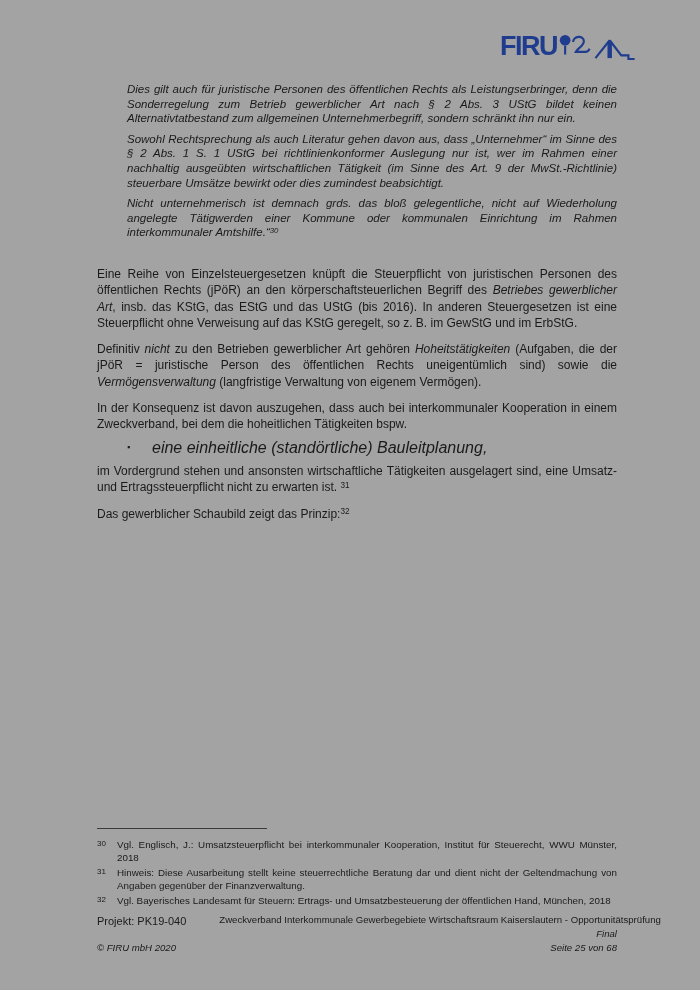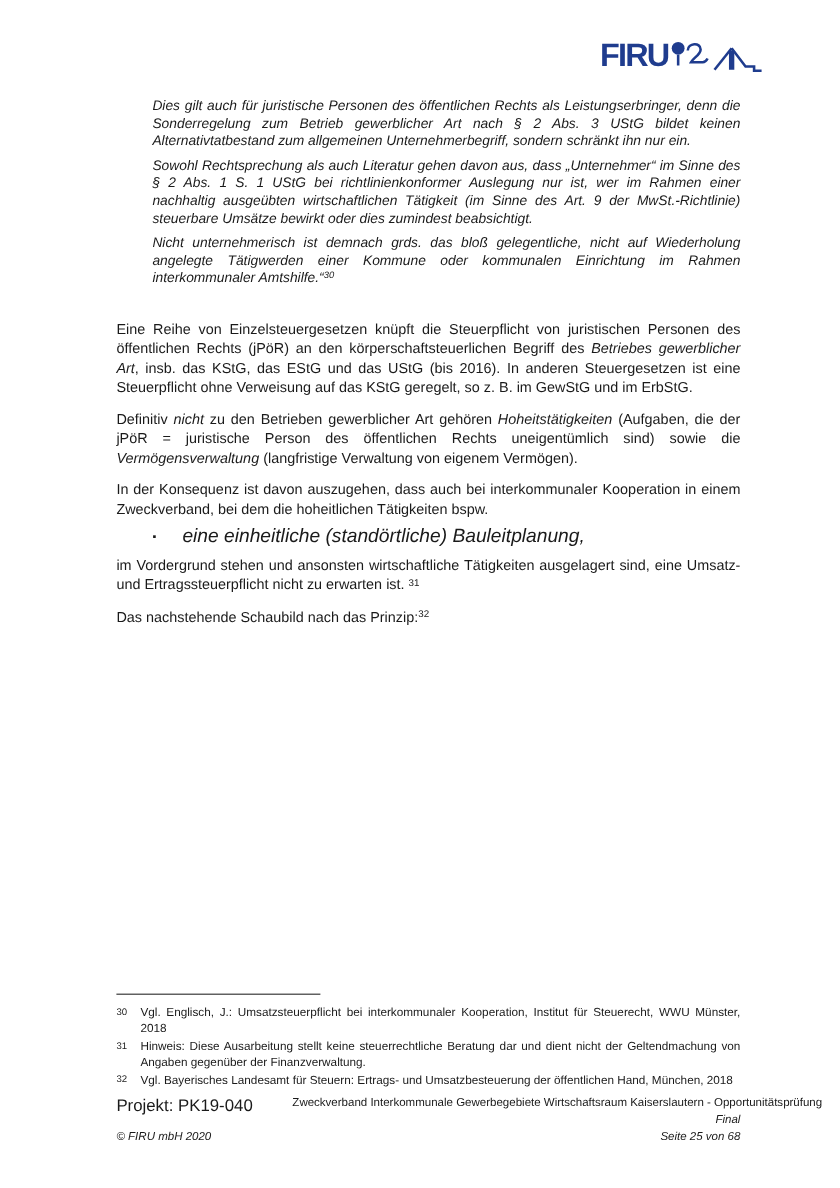--- a/index.html
+++ b/index.html
@@ -1,17 +1,17 @@
 <!DOCTYPE html>
 <html><head>
 <meta charset="utf-8">
 <style>
   html,body{margin:0;padding:0;background:#e8e8e8;}
   .page{
-    position:relative;width:700px;height:990px;background:#ffffff;overflow:hidden;
+    position:relative;width:700px;height:990px;background:#a3a3a3;overflow:hidden;
     font-family:"Liberation Sans","DejaVu Sans",sans-serif;color:#1a1a1a;
   }
   
   .logo{position:absolute;top:30px;right:60px;display:flex;align-items:center;gap:1px;}
   .logo-word{font-weight:bold;font-size:27px;letter-spacing:-1.5px;color:#1f3c8e;line-height:1;}
   .logo-gfx{display:block;}
   
   .content{position:absolute;left:97px;top:82px;width:520px;}
   p{margin:0;}
   .quote{margin-left:30px;font-style:italic;font-size:11.5px;line-height:14.6px;text-align:justify;margin-bottom:6px;}
@@ -32,21 +32,21 @@
   }
   
   .footnotes{position:absolute;left:97px;top:828px;width:520px;}
   .fn-rule{width:170px;height:0;border-top:1.2px solid #3a3a3a;margin:0 0 9px 0;}
   .fn{display:flex;font-size:9.8px;line-height:13px;margin-bottom:2px;}
   .fn-num{width:20px;flex:0 0 20px;font-size:8px;position:relative;top:-1px;}
   .fn-text{flex:1;text-align:justify;}
   
   .footer{position:absolute;left:97px;top:913px;width:520px;font-size:9.6px;line-height:13.5px;}
   .footer-row{display:flex;justify-content:space-between;align-items:flex-start;}
-  .footer-project{font-size:14px;line-height:12px;padding-top:2px;white-space:nowrap;}
+  .footer-project{font-size:11px;line-height:12px;padding-top:2px;white-space:nowrap;}
   .footer-title{text-align:left;white-space:nowrap;margin-left:33px;}
   .footer-right{text-align:right;font-style:italic;}
   .footer-copy{font-style:italic;}
 </style>
 </head>
 <body>
 
 <div class="page">
 
   <div class="logo">
@@ -68,21 +68,21 @@
 
     <p class="bodypara mt-lg"><span>Eine Reihe von Einzelsteuergesetzen knüpft die Steuerpflicht von juristischen Personen des öffentlichen Rechts (jPöR) an den körperschaftsteuerlichen Begriff des </span><span class="it">Betriebes gewerblicher Art</span><span>, insb. das KStG, das EStG und das UStG (bis 2016). In anderen Steuergesetzen ist eine Steuerpflicht ohne Verweisung auf das KStG geregelt, so z. B. im GewStG und im ErbStG.</span></p>
     <p class="bodypara mt-md"><span>Definitiv </span><span class="it">nicht</span><span> zu den Betrieben gewerblicher Art gehören </span><span class="it">Hoheitstätigkeiten</span><span> (Aufgaben, die der jPöR = juristische Person des öffentlichen Rechts uneigentümlich sind) sowie die </span><span class="it">Vermögensverwaltung</span><span> (langfristige Verwaltung von eigenem Vermögen).</span></p>
     <p class="bodypara mt-md">In der Konsequenz ist davon auszugehen, dass auch bei interkommunaler Kooperation in einem Zweckverband, bei dem die hoheitlichen Tätigkeiten bspw.</p>
 
     <ul class="bullets">
       <li>eine einheitliche (standörtliche) Bauleitplanung,</li>
     </ul>
 
     <p class="bodypara mt-sm"><span>im Vordergrund stehen und ansonsten wirtschaftliche Tätigkeiten ausgelagert sind, eine Umsatz- und Ertragssteuerpflicht nicht zu erwarten ist. </span><sup>31</sup></p>
-    <p class="bodypara mt-md"><span>Das nachstehende Schaubild nach das Prinzip:</span><sup>32</sup></p>
+    <p class="bodypara mt-md"><span>Das gewerblicher Schaubild zeigt das Prinzip:</span><sup>32</sup></p>
   </div>
 
   <div class="footnotes">
     <div class="fn-rule"></div>
     <div class="fn">
       <span class="fn-num">30</span>
       <span class="fn-text">Vgl. Englisch, J.: Umsatzsteuerpflicht bei interkommunaler Kooperation, Institut für Steuerecht, WWU Münster, 2018</span>
     </div>
     <div class="fn">
       <span class="fn-num">31</span>

